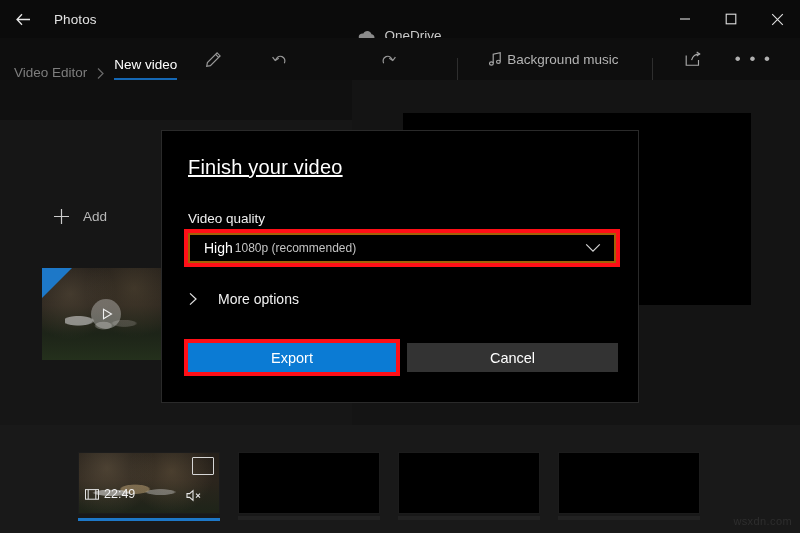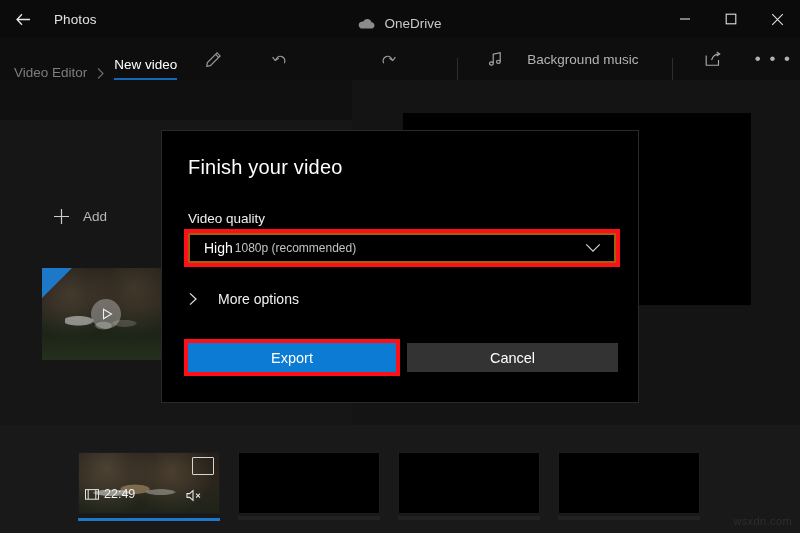--- a/index.html
+++ b/index.html
@@ -23,21 +23,21 @@
   }
   .back-btn {
     width: 46px; height: 38px;
     display: flex; align-items: center; justify-content: center;
     color: #e8e8e8;
   }
   .app-name {
     color: #e2e2e2; font-size: 13.5px; margin-left: 8px; letter-spacing: .1px;
   }
   .onedrive {
-    position: absolute; left: 0; top: 4px; width: 800px; height: 38px;
+    position: absolute; left: 0; top: 16px; width: 800px; height: 38px;
     display: flex; align-items: center; justify-content: center;
     gap: 9px; pointer-events: none;
   }
   .onedrive .od-label { color: #c9c9c9; font-size: 13.5px; }
   .cloud-ico { color: #8b8b8b; display: flex; }
   .wincontrols {
     position: absolute; right: 0; top: 0; height: 38px;
     display: flex; align-items: stretch;
   }
   .wc {
@@ -62,21 +62,21 @@
     content: ""; position: absolute; left: 0; right: 0; bottom: 0;
     height: 2px; background: #1568b5;
   }
   .iconbtn {
     width: 44px; height: 42px;
     display: flex; align-items: center; justify-content: center;
     color: #9a9a9a;
   }
   .divider-v { width: 1px; height: 22px; background: #2e2e2e; margin: 0 6px; }
   .cmd-item {
-    display: flex; align-items: center; gap: 24px; height: 42px;
+    display: flex; align-items: center; gap: 4px; height: 42px;
     padding: 0 12px; color: #b4b4b4; font-size: 13.5px; margin-top: 28px;
   }
   .cmd-item .ci { color: #a8a8a8; display: flex; }
   .ellipsis-btn {
     width: 44px; height: 42px; display: flex; align-items: center;
     justify-content: center; color: #b0b0b0; font-size: 17px; letter-spacing: 2px;
   }
 
   
   .workarea {
@@ -193,21 +193,21 @@
 
   
   .dialog {
     position: absolute; left: 161px; top: 130px; width: 478px; height: 273px;
     background: #000000;
     border: 1px solid #2a2a2a;
     z-index: 40;
   }
   .dlg-title {
     position: absolute; left: 26px; top: 25px;
-    color: #ffffff; font-size: 20px; font-weight: normal; letter-spacing: .2px;
+    color: #ffffff; font-size: 20px; font-weight: normal; letter-spacing: .2px; text-decoration: underline;
   }
   .dlg-label {
     position: absolute; left: 26px; top: 80px;
     color: #efefef; font-size: 13.5px;
   }
   .combo-wrap {
     position: absolute; left: 22px; top: 98px; width: 436px; height: 38px;
     border: 4px solid #ff0f17;
   }
   .combo {

